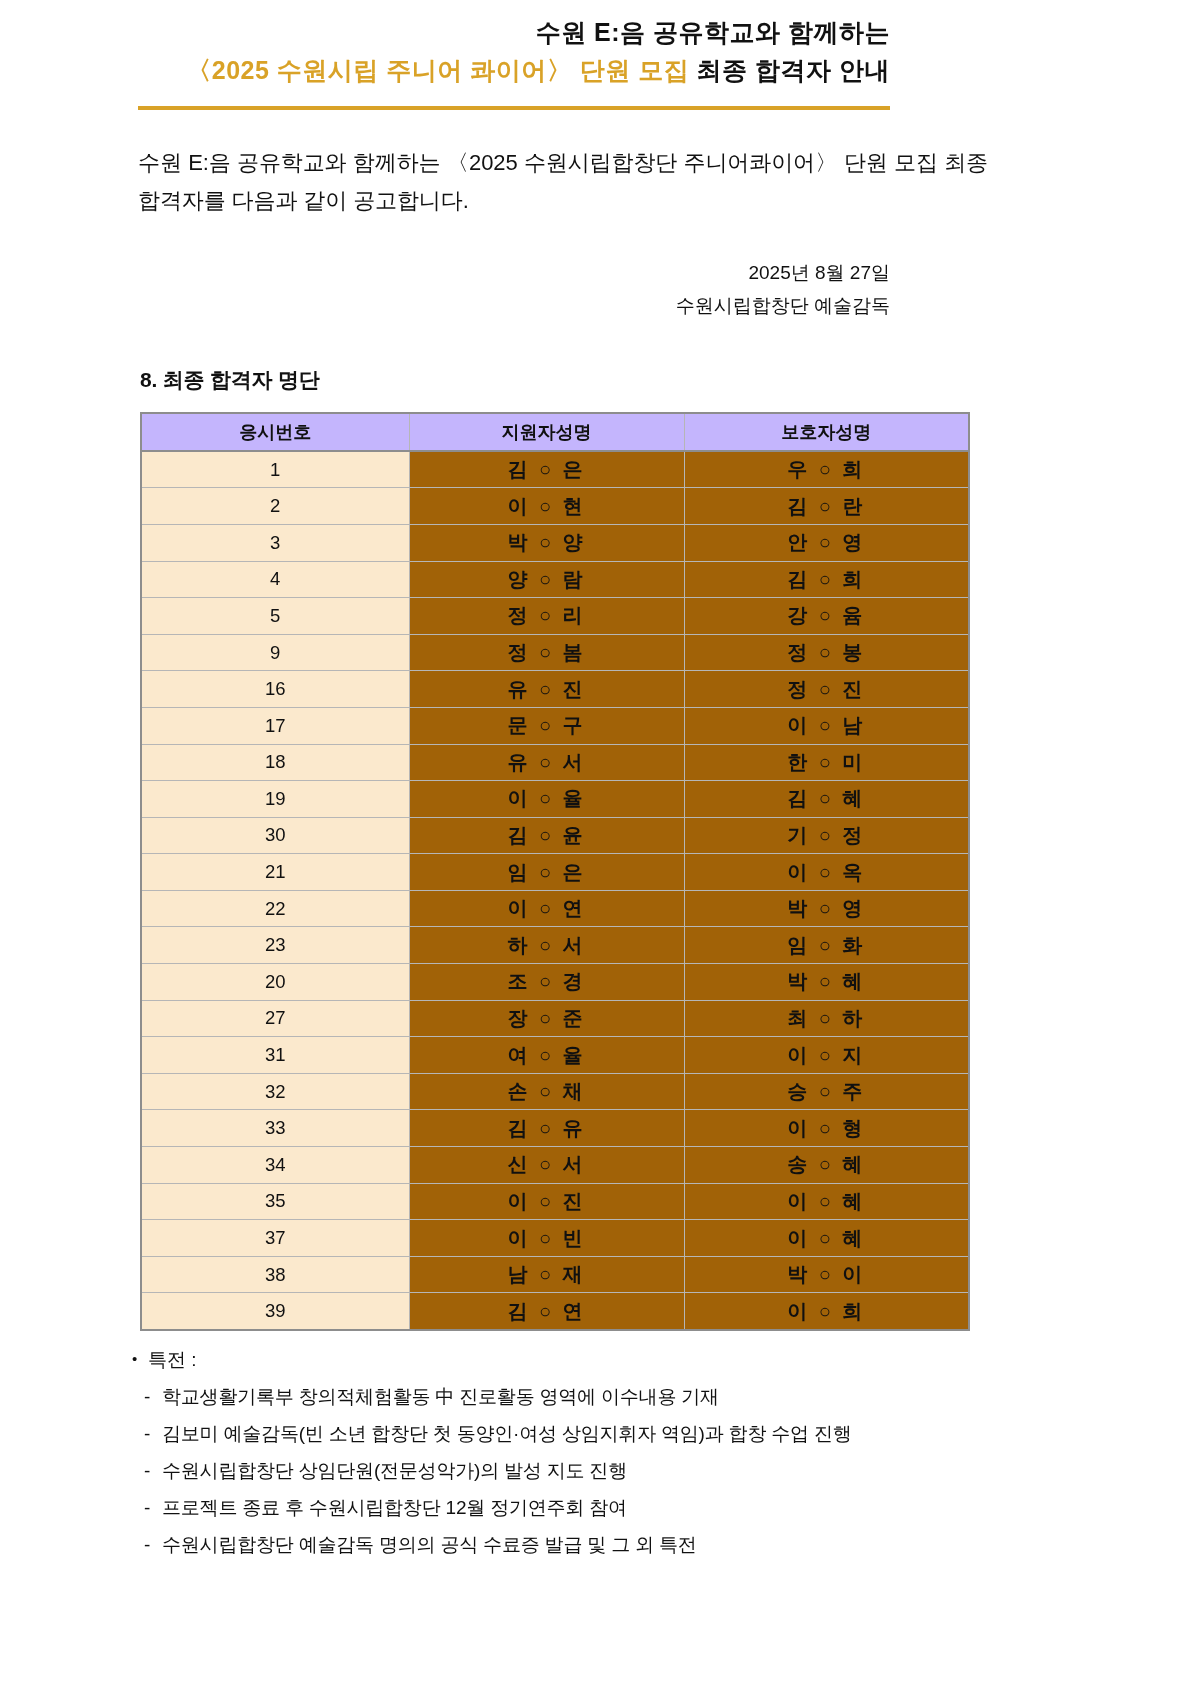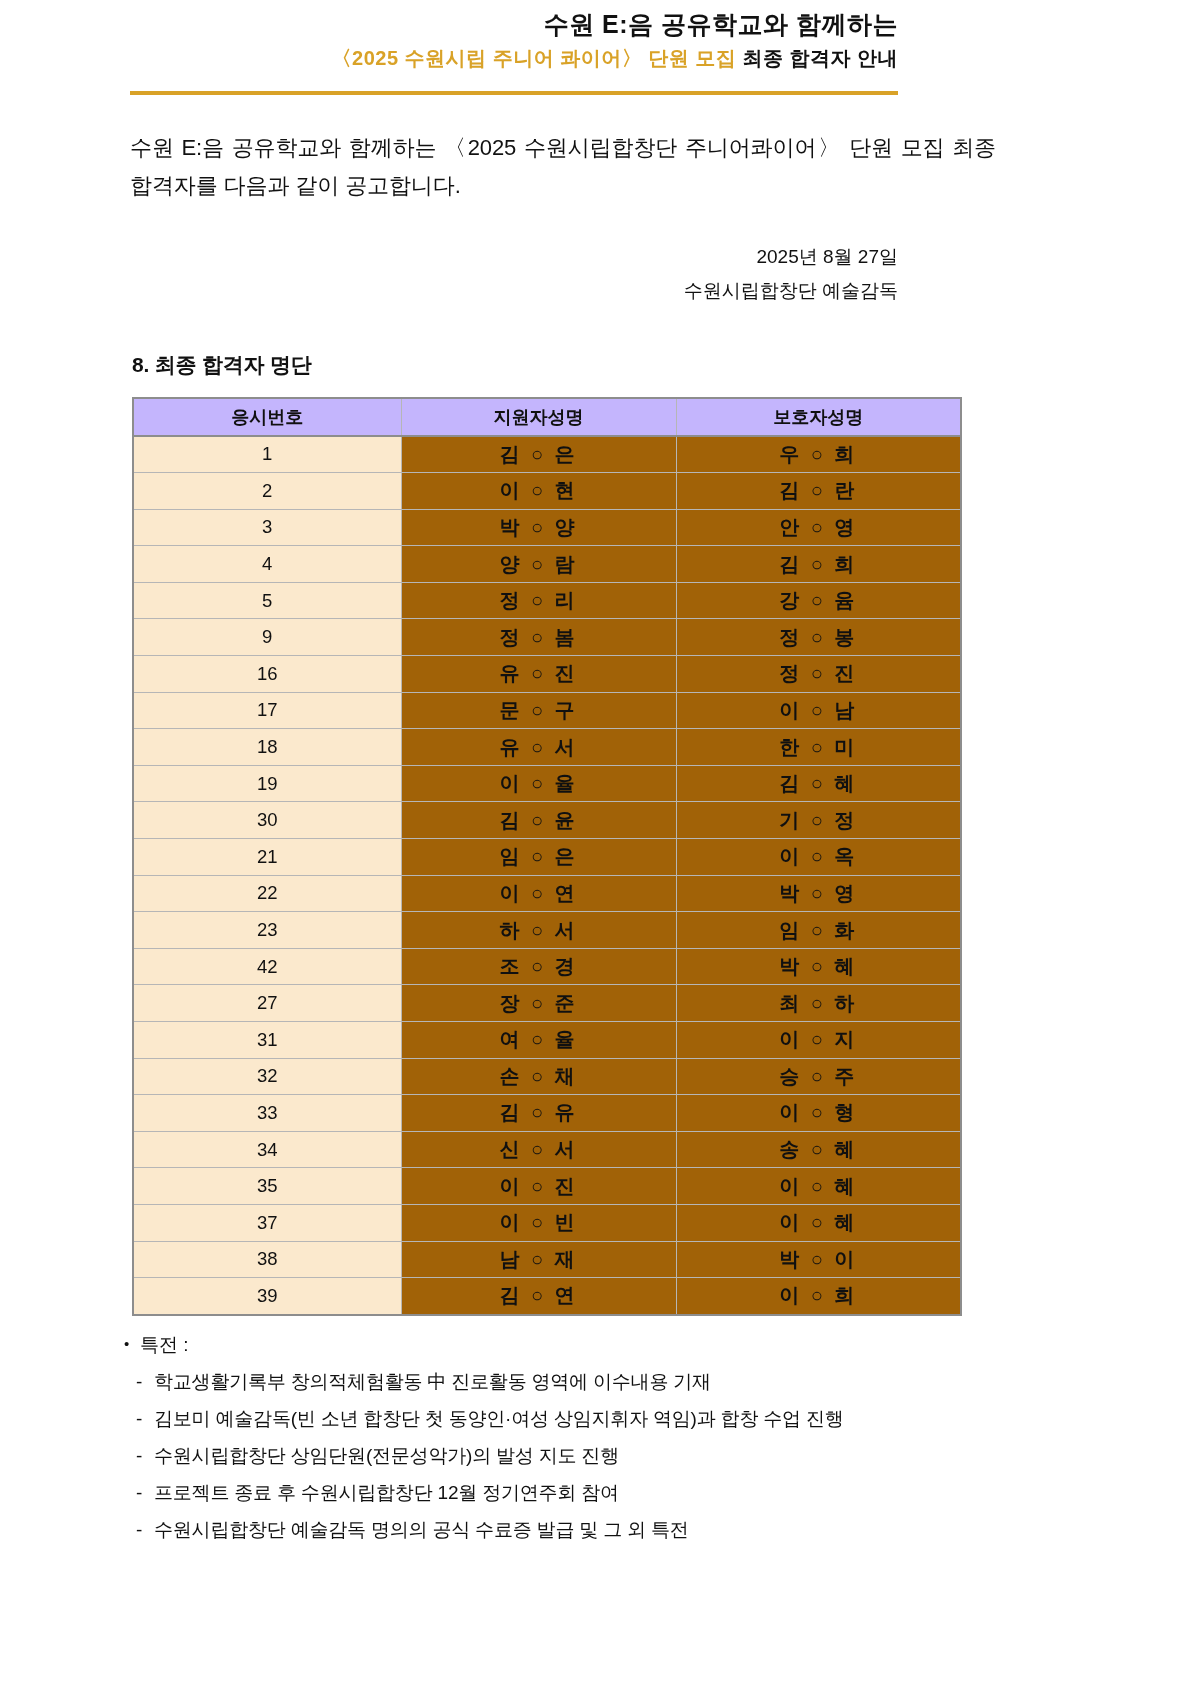--- a/index.html
+++ b/index.html
@@ -11,39 +11,39 @@
     width: 1200px;
     height: 1697px;
     font-family: "Liberation Sans", "DejaVu Sans", sans-serif;
     color: #0a0a0a;
     overflow: hidden;
   }
   .page {
     position: relative;
     width: 1108px;
     height: 1697px;
-    padding: 0;
+    padding: 8px;
     box-sizing: border-box;
   }
 
   
   .header {
     padding: 8px 210px 0 130px;
     text-align: right;
   }
   .header-line1 {
     font-size: 25px;
     font-weight: bold;
     letter-spacing: 0.5px;
     color: #111111;
     line-height: 1.35;
     white-space: nowrap;
   }
   .header-line2 {
-    font-size: 20px;
+    font-size: 25px;
     font-weight: bold;
     letter-spacing: 0.5px;
     line-height: 1.45;
     white-space: nowrap;
     margin-top: 2px;
   }
   .hl-gold { color: #d9a227; }
   .hl-black { color: #111111; }
 
   .rule {
@@ -271,21 +271,21 @@
             <td class="col-num">22</td>
             <td class="col-name">이 ○ 연</td>
             <td class="col-name">박 ○ 영</td>
           </tr>
           <tr>
             <td class="col-num">23</td>
             <td class="col-name">하 ○ 서</td>
             <td class="col-name">임 ○ 화</td>
           </tr>
           <tr>
-            <td class="col-num">42</td>
+            <td class="col-num">20</td>
             <td class="col-name">조 ○ 경</td>
             <td class="col-name">박 ○ 혜</td>
           </tr>
           <tr>
             <td class="col-num">27</td>
             <td class="col-name">장 ○ 준</td>
             <td class="col-name">최 ○ 하</td>
           </tr>
           <tr>
             <td class="col-num">31</td>

